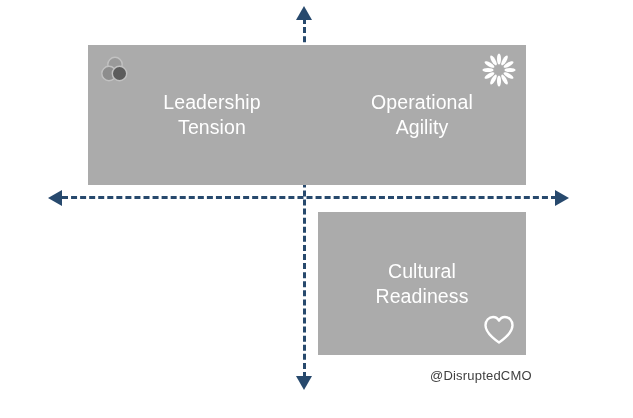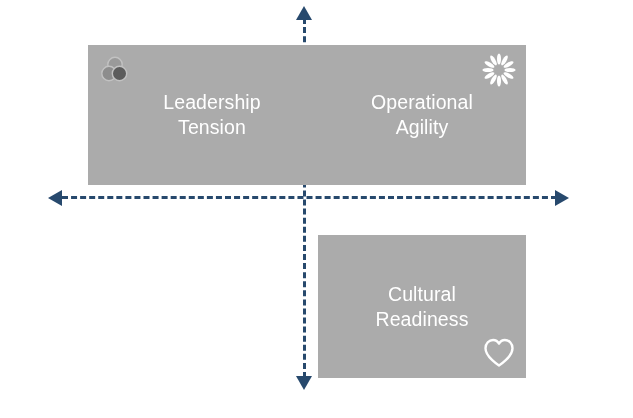--- a/index.html
+++ b/index.html
@@ -90,21 +90,21 @@
   .quad-icon {
     position: absolute;
     width: 34px;
     height: 34px;
     pointer-events: none;
   }
 
   #q-tl { left: 88px;  top: 45px;  width: 248px; height: 140px; }
   #q-tr { left: 318px; top: 45px;  width: 208px; height: 140px; }
   #q-bl { left: 88px;  top: 212px; width: 200px; height: 143px; }
-  #q-br { left: 318px; top: 212px; width: 208px; height: 143px; margin-top: 23px; }
+  #q-br { left: 318px; top: 212px; width: 208px; height: 143px; }
 
   #q-tl .quad-icon { left: 10px;  top: 8px; }
   #q-tr .quad-icon { right: 10px; top: 8px; }
   #q-bl .quad-icon { left: 8px;   bottom: 8px; }
   #q-br .quad-icon { right: 10px; bottom: 8px; }
 
   
   #attribution {
     position: absolute;
     left: 430px;
@@ -192,14 +192,15 @@
   <div class="quad" id="q-br" style="background: rgb(171, 171, 171);">
     <span class="quad-label" style="color: rgb(255, 255, 255);">Cultural
 Readiness</span>
     <span class="quad-icon">
       <svg viewBox="0 0 34 34" width="34" height="34">
         <path d="M17 29.5 C17 29.5 3.5 21.2 3.5 12.3 C3.5 7.3 7.1 4 11.1 4 C13.9 4 15.9 5.6 17 7.6 C18.1 5.6 20.1 4 22.9 4 C26.9 4 30.5 7.3 30.5 12.3 C30.5 21.2 17 29.5 17 29.5 Z" fill="none" stroke="#ffffff" stroke-width="2.4" stroke-linejoin="round"></path>
       </svg>
     </span>
   </div>
 
+  <div id="attribution" style="color: rgb(63, 63, 63);">@DisruptedCMO</div>
 
 </div>
 
 </body></html>

